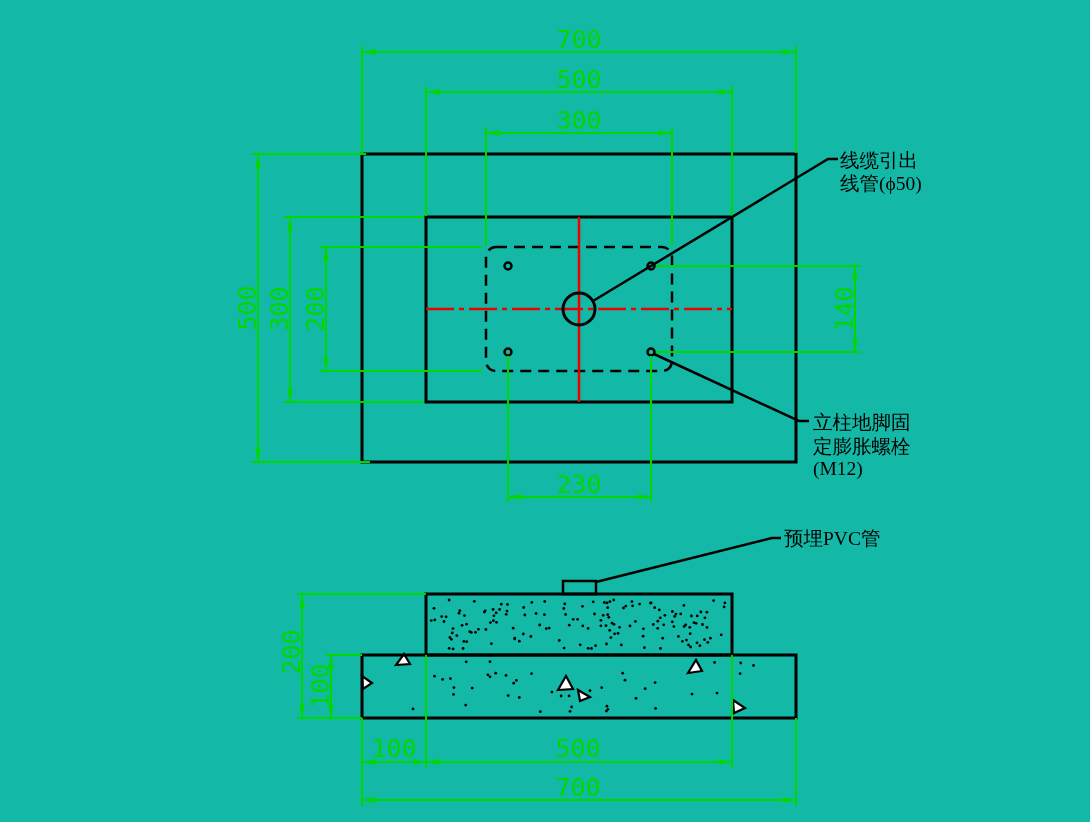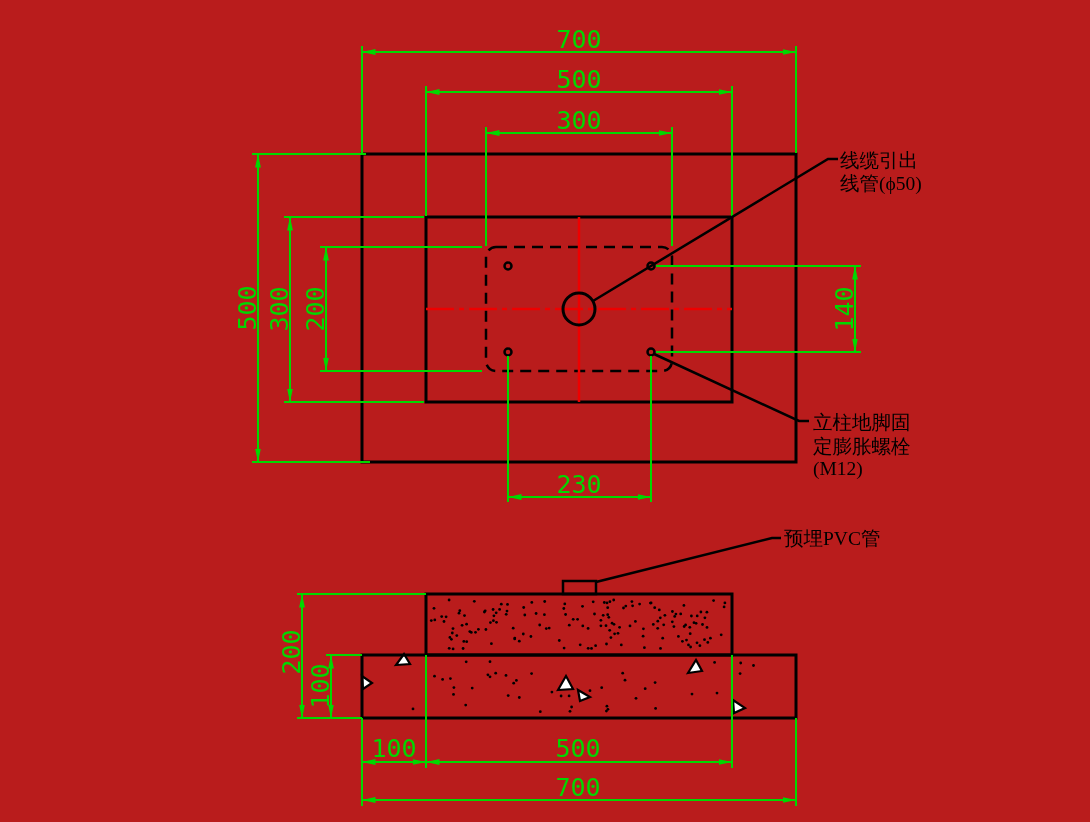--- a/index.html
+++ b/index.html
@@ -4,21 +4,21 @@
 <style>
   :root{
     --green:#00d800;
     --red:#ee0000;
     --blk:#000000;
   }
   html,body{margin:0;padding:0;background:#ffffff;}
   .canvas{
     position:relative;
     width:1090px;height:822px;
-    background:#b91c1c;
+    background:#14b8a6;
     overflow:hidden;
   }
   svg{display:block;}
   
   .ol   {stroke:var(--blk);stroke-width:3;fill:none;}
   .ol2  {stroke:var(--blk);stroke-width:2.5;fill:none;}
   .dash {stroke:var(--blk);stroke-width:2.5;fill:none;stroke-dasharray:11 7;}
   .lead {stroke:var(--blk);stroke-width:2.5;fill:none;}
   .bolt {stroke:var(--blk);stroke-width:2.5;fill:none;}
   .tri  {stroke:var(--blk);stroke-width:2.2;fill:#ffffff;}

